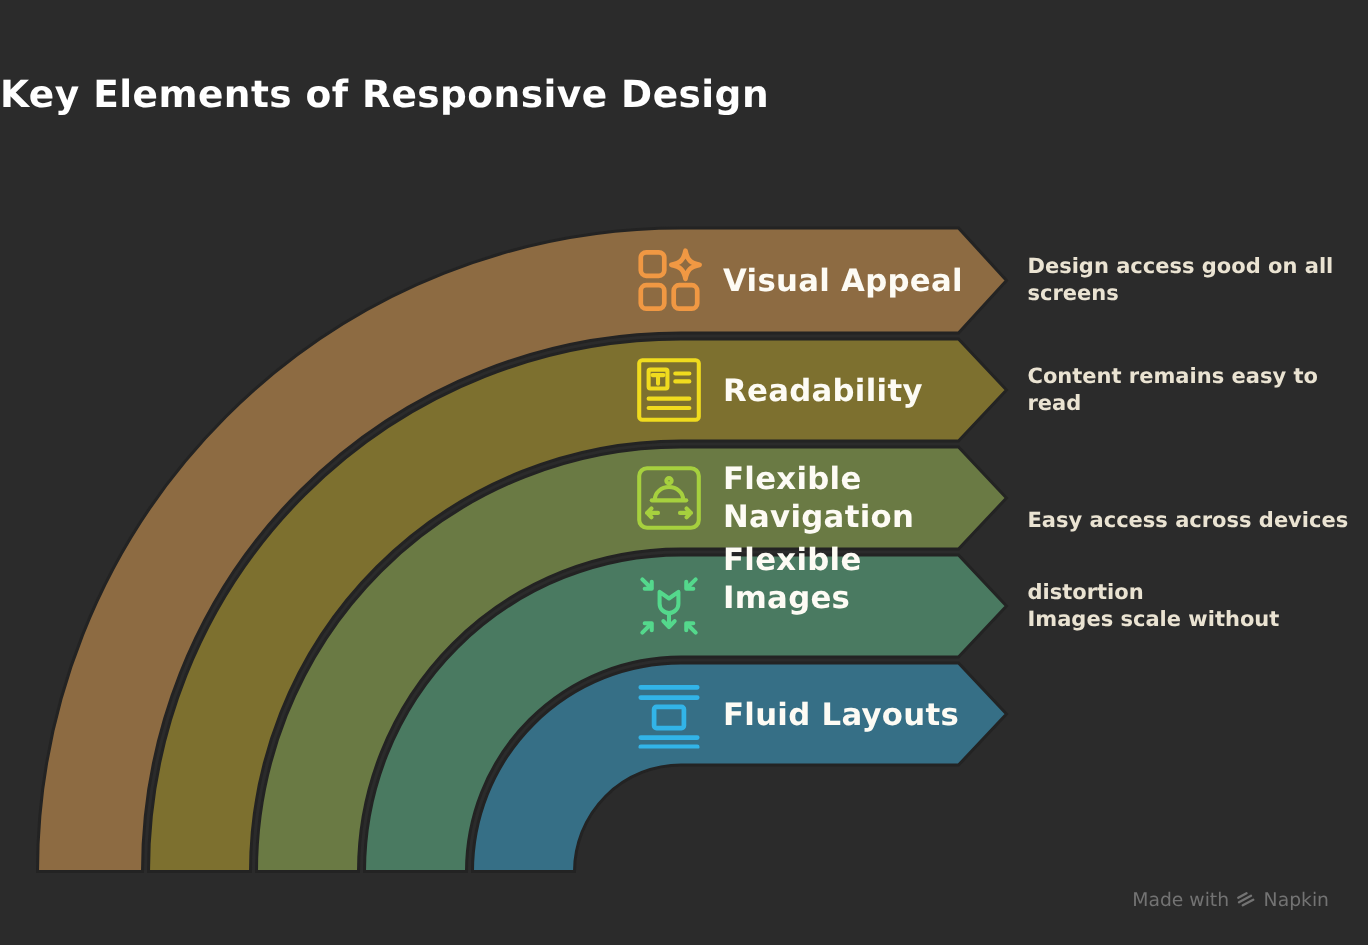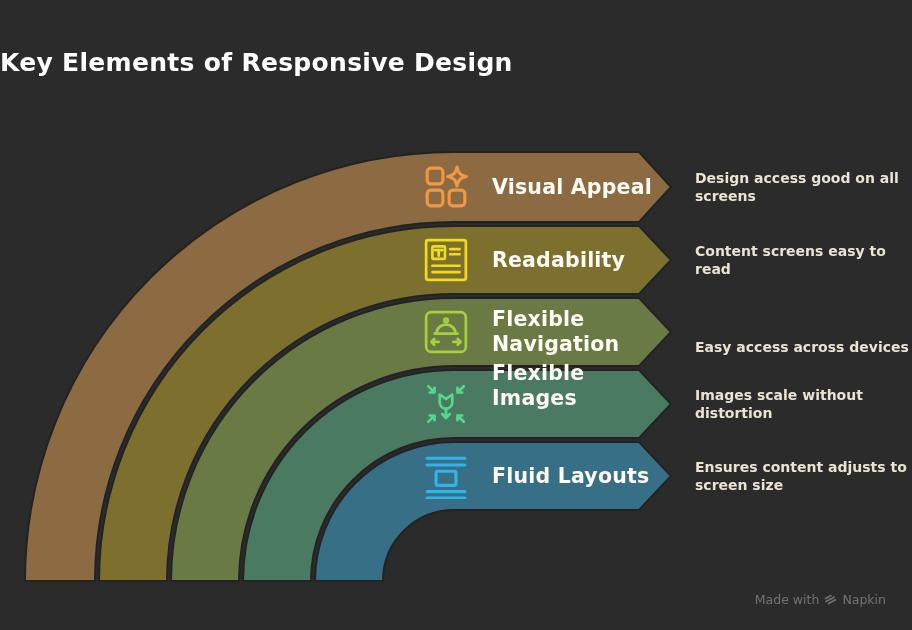--- a/index.html
+++ b/index.html
@@ -18,21 +18,21 @@
     position:absolute;left:482px;width:190px;height:70px;
     display:flex;flex-direction:column;justify-content:center;
     font-size:20.5px;font-weight:bold;color:#fdfbf4;line-height:25px;
     letter-spacing:.2px;
   }
   .row-desc{
     position:absolute;left:685px;width:225px;height:70px;
     display:flex;flex-direction:column;justify-content:center;
     font-size:14px;font-weight:bold;color:#eae3d2;line-height:18px;
   }
-  .line{white-space:nowrap;display:block;margin-left:10px;}
+  .line{white-space:nowrap;display:block;}
   .line:empty{display:none;}
   #watermark{
     position:absolute;top:591px;right:26px;height:16px;
     display:flex;align-items:center;gap:5px;
     font-size:12.5px;color:#737373;
   }
 </style>
 </head>
 <body>
 
@@ -72,21 +72,21 @@
       <path d="M11.5 12.5 H18.5 M15 12.5 V18"></path>
       <path d="M26 11.5 H35 M26 16.5 H35"></path>
       <path d="M9 27.5 H35 M9 33.5 H35"></path>
     </g>
   </svg>
   <div class="row-label" style="top:225px">
     <span class="line">Readability</span>
 
   </div>
   <div class="row-desc" style="top:225px">
-    <span class="line">Content screens easy to</span>
+    <span class="line">Content remains easy to</span>
     <span class="line">read</span>
   </div>
 
   <svg class="icon" style="top:309px" viewBox="0 0 44 44">
     <g fill="none" stroke-width="2.6" stroke-linecap="round" stroke-linejoin="round" stroke="#a6d03e">
       <rect x="3" y="3" width="38" height="38" rx="5"></rect>
       <circle cx="22" cy="11" r="1.7"></circle>
       <path d="M13 23 A9 8 0 0 1 31 23"></path>
       <path d="M11 23.5 H33"></path>
       <path d="M15 31.5 H8 M10.8 28.7 L8 31.5 L10.8 34.3"></path>
@@ -110,38 +110,34 @@
       <path d="M39 5 L33.5 10.5 M33 6.5 V11 H37.5"></path>
       <path d="M5 39 L10.5 33.5 M6.5 33 H11 V37.5"></path>
       <path d="M39 39 L33.5 33.5 M37.5 33 H33 V37.5"></path>
     </g>
   </svg>
   <div class="row-label" style="top:351px">
     <span class="line">Flexible</span>
     <span class="line">Images</span>
   </div>
   <div class="row-desc" style="top:369px">
+    <span class="line">distortion</span>
     <span class="line">Images scale without</span>
-    <span class="line">distortion</span>
   </div>
 
   <svg class="icon" style="top:453px" viewBox="0 0 44 44">
     <g fill="none" stroke-width="3" stroke-linecap="round" stroke-linejoin="round" stroke="#32b4e8">
       <path d="M4 5 H40 M4 11.5 H40"></path>
       <rect x="12.5" y="17.5" width="19" height="13.5" rx="1.5"></rect>
       <path d="M4 37 H40 M4 43 H40"></path>
     </g>
   </svg>
   <div class="row-label" style="top:441px">
     <span class="line">Fluid Layouts</span>
 
-  </div>
-  <div class="row-desc" style="top:441px">
-    <span class="line">Ensures content adjusts to</span>
-    <span class="line">screen size</span>
   </div>
 
   <div id="watermark">
     <span>Made with</span>
     <svg width="13" height="11" viewBox="0 0 13 11">
       <g fill="none" stroke-width="1.6" stroke-linecap="round" stroke="#737373">
         <path d="M1.5 4.5 L7 1.5"></path>
         <path d="M2 7.5 L10 3.2"></path>
         <path d="M4.5 9.5 L11.5 5.8"></path>
       </g>

